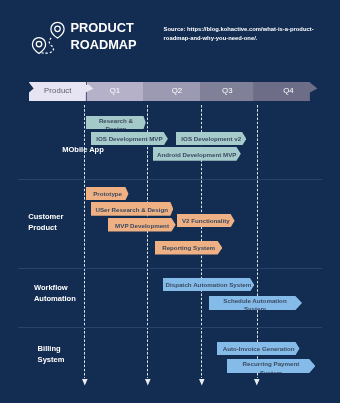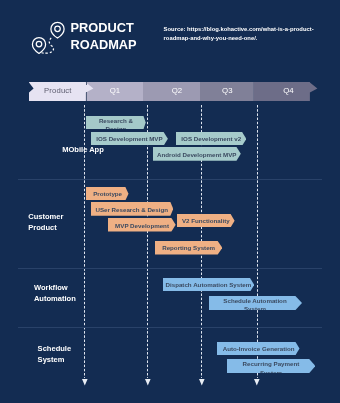--- a/index.html
+++ b/index.html
@@ -102,21 +102,21 @@
       <div class="hline" style="top: 179.2px;"></div>
       <div class="hline" style="top: 268.3px;"></div>
       <div class="hline" style="top: 327.4px;"></div>
     </div>
   <div id="rowlabels">
       <div class="rlabel" style="top: 145px; left: 35.2px; margin-left: 27px;">MObile App</div>
       <div class="rlabel" style="top: 212.3px; left: 28.2px;">Customer
 Product</div>
       <div class="rlabel" style="top: 282.9px; left: 33.9px;">Workflow
 Automation</div>
-      <div class="rlabel" style="top: 344.2px; left: 37.6px;">Schedule
+      <div class="rlabel" style="top: 344.2px; left: 37.6px;">Billing
 System</div>
     </div>
   <div id="tasks">
       <div class="task" style="left: 86.1px; top: 115.7px; width: 59.7px; height: 13.2px;">
         <svg width="59.70000000000002" height="13.2">
           <path d="M0,0 L57.5,0 L59.70000000000002,6.6 L57.5,13.2 L0,13.2 Z" fill="#a4c9c9"></path>
         </svg>
         <div class="tl-txt two" style="width: 59.7px;">Research &amp;
 Design</div>
       </div>

